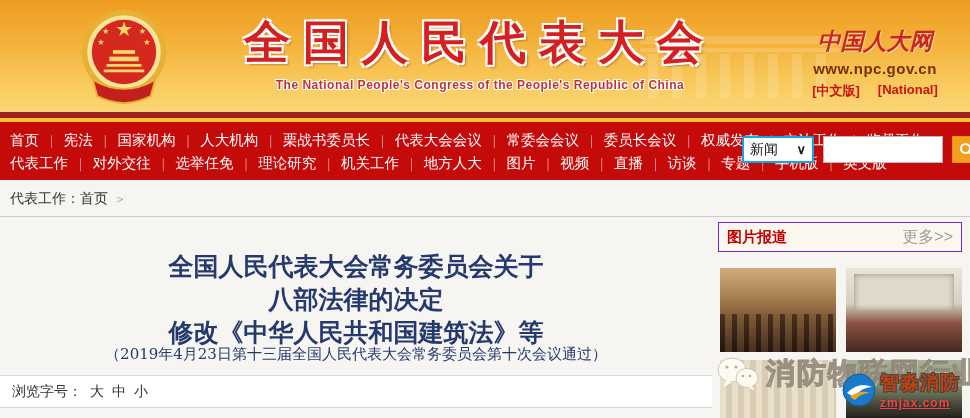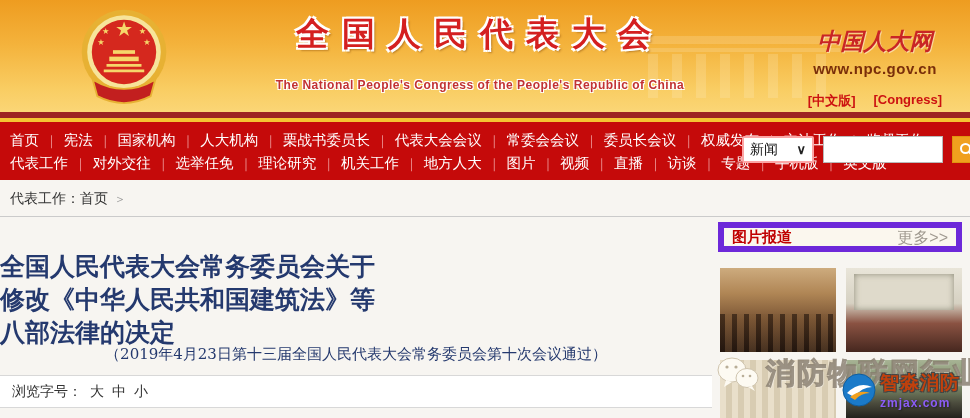--- a/index.html
+++ b/index.html
@@ -6,72 +6,72 @@
   html,body { background:#ffffff; }
   body { font-family:"Liberation Sans", sans-serif; }
   .page { position:relative; width:970px; height:418px; overflow:hidden; background:#ffffff; margin:0 auto; }
 
   
   .header { position:absolute; left:0; top:0; width:970px; height:112px;
     background:linear-gradient(180deg,#ee9c20 0%,#f4b33c 40%,#f9cd63 80%,#fbd676 100%); }
   .hall-silhouette { position:absolute; left:640px; top:18px; opacity:.18; }
   .emblem { position:absolute; left:78px; top:6px; }
   .header-title { position:absolute; left:235px; top:12px; width:490px; text-align:center;
-    font-family:"DejaVu Serif","Liberation Serif",serif; font-weight:bold; font-size:33px;
+    font-family:"DejaVu Serif","Liberation Serif",serif; font-weight:bold; font-size:46px;
     color:#d42020; letter-spacing:13px; white-space:nowrap;
     text-shadow:-2px -2px 0 #fff, 2px -2px 0 #fff, -2px 2px 0 #fff, 2px 2px 0 #fff, 3px 3px 2px rgba(120,60,0,.45); }
   .header-subtitle { position:absolute; left:175px; top:78px; width:610px; text-align:center;
     font-weight:bold; font-size:12px; color:#c23232; letter-spacing:.5px; white-space:nowrap;
     text-shadow:-1px -1px 0 #fff, 1px -1px 0 #fff, -1px 1px 0 #fff, 1px 1px 0 #fff; }
   .header-right { position:absolute; right:10px; top:26px; width:170px; text-align:center; }
   .site-name { font-family:"DejaVu Serif","Liberation Serif",serif; font-style:italic; font-weight:bold;
     font-size:23px; color:#c92525; text-shadow:1px 1px 0 rgba(255,255,255,.5); }
   .site-url { margin-top:3px; font-weight:bold; font-size:15px; color:#7a2f0a; letter-spacing:.5px; }
-  .lang-row { margin-top:15px; font-size:13px; color:#cc1111; font-weight:bold; display:flex; justify-content:center; gap:18px; }
+  .lang-row { margin-top:5px; font-size:13px; color:#cc1111; font-weight:bold; display:flex; justify-content:center; gap:18px; }
   .lang-row span { cursor:pointer; }
 
   .strip-maroon { position:absolute; left:0; top:112px; width:970px; height:6px; background:#9e2222; }
   .strip-gold   { position:absolute; left:0; top:118px; width:970px; height:4px; background:#f5c333; }
 
   
   .nav { position:absolute; left:0; top:122px; width:970px; height:58px; background:#c50a0a; padding:7px 0 0 10px; }
   .nav-row { line-height:23px; font-size:14.5px; white-space:nowrap; }
   .nav-row a { color:#ffffff; text-decoration:none; cursor:pointer; }
   .nav-row .sep { color:#ef9d9d; margin:0 6px; font-size:13px; }
   .search-area { position:absolute; right:-12px; top:14px; display:flex; align-items:center; gap:9px; }
-  .cat-select { width:72px; height:27px; background:#fff; border:2px solid #fca5a5; border-radius:2px;
+  .cat-select { width:72px; height:27px; background:#fff; border:2px solid #0ea5e9; border-radius:2px;
     display:flex; align-items:center; justify-content:space-between; padding:0 6px; font-size:14px; color:#111; cursor:pointer; }
   .cat-select .chev { font-weight:bold; font-size:13px; color:#222; }
   .search-input { width:120px; height:27px; border:1px solid #b9b9b9; background:#fff; padding:0 6px; font-size:13px; }
   .search-btn { width:30px; height:27px; background:#f0a01e; border:1px solid #e0930f; display:flex; align-items:center; justify-content:center; cursor:pointer; }
 
   
   .lower-bg { position:absolute; left:0; top:180px; width:970px; height:238px; background:#f7f5f1; }
   .breadcrumb { position:absolute; left:10px; top:190px; font-size:14px; color:#333; }
   .breadcrumb .crumb-link { color:#333; cursor:pointer; }
   .breadcrumb .arrow { color:#999; margin-left:6px; font-size:12px; }
   .rule { position:absolute; left:0; top:216px; width:970px; height:1px; background:#cbcbcb; }
 
   
-  .article-title { position:absolute; left:0; top:250px; width:712px; 
+  .article-title { position:absolute; left:0; top:250px; width:712px; text-align:center;
     font-family:"DejaVu Serif","Liberation Serif",serif; font-weight:bold; font-size:25px;
     line-height:33px; color:#24396e; }
   .article-subtitle { position:absolute; left:0; top:345px; width:712px; text-align:center;
     font-family:"DejaVu Serif","Liberation Serif",serif; font-size:15px; color:#24396e; }
   .source-bar { position:absolute; left:0; top:375px; width:712px; height:33px; background:#ffffff;
     border-top:1px solid #d8d8d8; border-bottom:1px solid #d8d8d8;
     display:flex; align-items:center; justify-content:space-between; padding:0 16px 0 12px; font-size:14px; color:#333; }
   .source-left span { margin-right:10px; }
   .font-sizes { display:flex; align-items:center; gap:0; }
   .font-sizes a { color:#333; text-decoration:none; cursor:pointer; margin-left:8px; }
 
   
   .sidebar { position:absolute; left:718px; top:222px; width:244px; height:196px; }
-  .sidebar-header { height:30px; background:#fbf7ee; border:6px solid #6d28d9;
-    display:flex; align-items:flex-start; justify-content:space-between; padding:0 8px; }
+  .sidebar-header { height:30px; background:#fbf7ee; border:1px solid #6d28d9;
+    display:flex; align-items:center; justify-content:space-between; padding:0 8px; }
   .sidebar-title { color:#c00000; font-weight:bold; font-size:15px; }
   .sidebar-more { color:#a09a90; font-size:16px; cursor:pointer; }
   .photo-row { position:absolute; left:2px; top:46px; display:flex; gap:10px; }
   .photo { width:116px; height:84px; }
   .photo-hall { background:linear-gradient(180deg,#cdab7e 0%,#b08655 30%,#7a5535 62%,#35241a 100%); position:relative; overflow:hidden; }
   .photo-hall::after { content:""; position:absolute; left:0; top:46px; width:100%; height:38px;
     background:repeating-linear-gradient(90deg, rgba(20,10,5,.55) 0 5px, rgba(120,85,50,.25) 5px 12px); }
   .photo-conf { background:linear-gradient(180deg,#e9e5d9 0%,#d6d1c2 42%,#8a5242 66%,#46271f 100%); position:relative; overflow:hidden; }
   .photo-conf::after { content:""; position:absolute; left:8px; top:6px; width:100px; height:36px;
     background:#dfdacb; box-shadow:inset 0 0 6px rgba(90,90,70,.6); }
@@ -81,22 +81,22 @@
   .photo-landscape { background:linear-gradient(180deg,#a7b394 0%,#7b8a68 45%,#4a4a3c 75%,#23211c 100%); }
 
   
   .watermark { position:absolute; left:-2px; top:132px; display:flex; align-items:center; gap:6px; z-index:4; pointer-events:none; }
   .watermark-text { font-size:29px; font-weight:bold; letter-spacing:2px; white-space:nowrap;
     color:rgba(235,228,214,.35); -webkit-text-stroke:1.2px rgba(125,115,100,.75);
     text-shadow:1px 1px 1px rgba(255,255,255,.6); }
   .brand-logo { position:absolute; right:2px; top:148px; display:flex; align-items:center; gap:4px; z-index:5; }
   .brand-col div:first-child { font-size:19px; font-weight:bold; color:#c2410c;
     text-shadow:1px 1px 0 #444, -1px -1px 0 #444, 1px -1px 0 #444, -1px 1px 0 #444; letter-spacing:1px; }
-  .brand-col div:last-child { font-size:12px; font-weight:bold; color:#8b5cf6;
-    text-shadow:1px 1px 2px #222; letter-spacing:1px; }
+  .brand-col div:last-child { font-size:12px; font-weight:bold; color:#ef4444;
+    text-shadow:1px 1px 2px #222; letter-spacing:1px;text-decoration:underline; }
 </style>
 </head>
 <body>
 
 <div class="page">
 
   <div class="header">
     <svg class="hall-silhouette" width="200" height="80" viewBox="0 0 200 80">
       <rect x="0" y="18" width="200" height="8" fill="#fff6dc"></rect>
       <rect x="0" y="30" width="200" height="4" fill="#fff6dc"></rect>
@@ -129,21 +129,21 @@
     </svg>
 
     <div class="header-title">全国人民代表大会</div>
     <div class="header-subtitle">The National People's Congress of the People's Republic of China</div>
 
     <div class="header-right">
       <div class="site-name">中国人大网</div>
       <div class="site-url">www.npc.gov.cn</div>
       <div class="lang-row">
         <span>[中文版]</span>
-        <span>[Congress]</span>
+        <span>[National]</span>
       </div>
     </div>
   </div>
 
   <div class="strip-maroon"></div>
   <div class="strip-gold"></div>
 
   <div class="nav">
     <div class="nav-row"><a>首页</a><span class="sep">｜</span><a>宪法</a><span class="sep">｜</span><a>国家机构</a><span class="sep">｜</span><a>人大机构</a><span class="sep">｜</span><a>栗战书委员长</a><span class="sep">｜</span><a>代表大会会议</a><span class="sep">｜</span><a>常委会会议</a><span class="sep">｜</span><a>委员长会议</a><span class="sep">｜</span><a>权威发布</a><span class="sep">｜</span><a>立法工作</a><span class="sep">｜</span><a>监督工作</a></div>
     <div class="nav-row"><a>代表工作</a><span class="sep">｜</span><a>对外交往</a><span class="sep">｜</span><a>选举任免</a><span class="sep">｜</span><a>理论研究</a><span class="sep">｜</span><a>机关工作</a><span class="sep">｜</span><a>地方人大</a><span class="sep">｜</span><a>图片</a><span class="sep">｜</span><a>视频</a><span class="sep">｜</span><a>直播</a><span class="sep">｜</span><a>访谈</a><span class="sep">｜</span><a>专题</a><span class="sep">｜</span><a>手机版</a><span class="sep">｜</span><a>英文版</a></div>
@@ -165,22 +165,22 @@
 
   <div class="lower-bg"></div>
 
   <div class="breadcrumb">
     <span>代表工作：</span><span class="crumb-link">首页</span><span class="arrow">＞</span>
   </div>
   <div class="rule"></div>
 
   <div class="article-title">
     <div>全国人民代表大会常务委员会关于</div>
+    <div>八部法律的决定</div>
     <div>修改《中华人民共和国建筑法》等</div>
-    <div>八部法律的决定</div>
   </div>
   <div class="article-subtitle">（2019年4月23日第十三届全国人民代表大会常务委员会第十次会议通过）</div>
 
   <div class="source-bar">
     <div class="font-sizes">
       <span>浏览字号：</span>
         <span><a>大</a><a>中</a><a>小</a></span>
     </div>
   </div>
 

